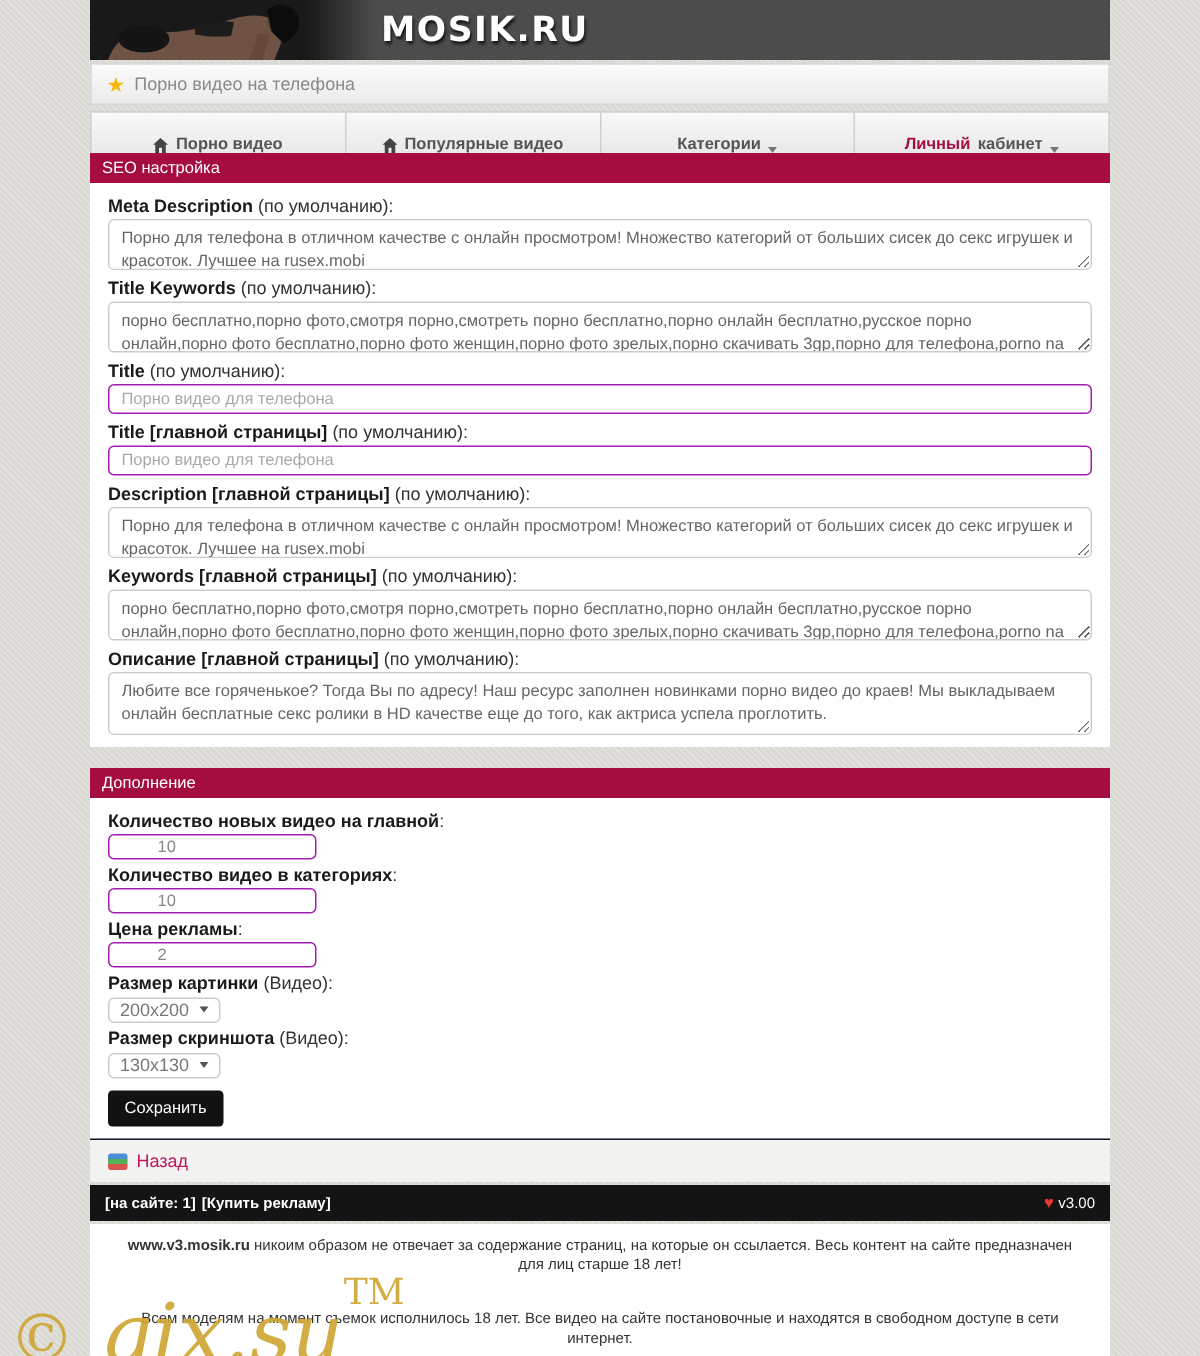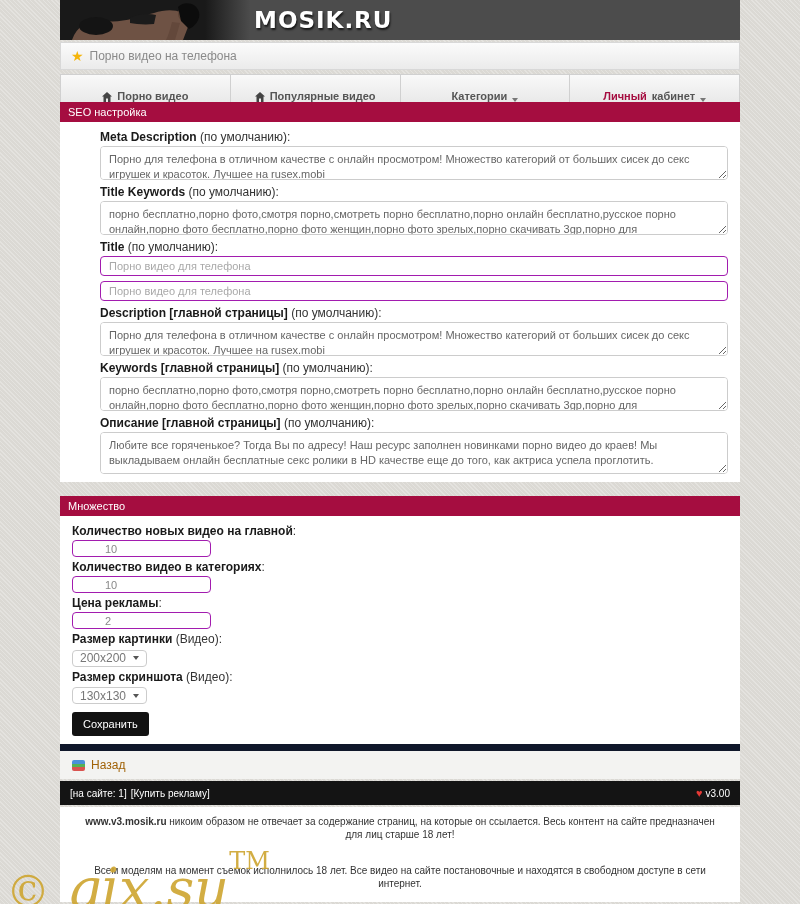--- a/index.html
+++ b/index.html
@@ -33,48 +33,48 @@
               border-right:1px solid #d0d0d0; cursor:pointer; }
   .nav-item:last-child { border-right:none; }
   .accent { color:#a50d40; }
   .caret { width:0; height:0; border-left:3px solid transparent; border-right:3px solid transparent;
            border-top:4px solid #777; display:inline-block; }
 
   
   .section-header { background:#a50d40; color:#fff; font-size:11px; padding:4px 8px; }
   .mt { margin-top:14px; }
   .panel { background:#fff; padding:8px 12px; }
-  .field { margin-bottom:5px;margin-left:28px; }
+  .field { margin-bottom:5px; }
   .label { font-size:12px; color:#1a1a1a; line-height:14px; margin-bottom:2px; }
   .label span { font-weight:normal; color:#333; }
   textarea.ta { width:100%; border:1px solid #ccc; border-radius:4px; padding:5px 8px;
                 font:11px/1.4 "Liberation Sans", sans-serif; color:#666; resize:vertical; display:block; }
   .h34 { height:34px; } .h42 { height:42px; }
   input.text { width:100%; height:20px; border:1px solid #a21caf; border-radius:4px;
                padding:0 8px; font-size:11px; color:#888; display:block; }
   input.text::placeholder { color:#a9a9a9; }
   input.small { width:139px; height:17px;padding-left:32px; }
   .select { display:inline-flex; align-items:center; gap:7px; border:1px solid #ccc; border-radius:4px;
             background:#fff; padding:2px 7px; font-size:12px; color:#777; cursor:pointer; height:17px; }
   .select .caret { border-top-color:#555; }
   .field2 { margin-bottom:3px; }
   .save-btn { background:#121212; color:#fff; border:none; border-radius:3px; padding:6px 11px;
               font-size:11px; margin-top:5px; cursor:pointer; font-family:"Liberation Sans",sans-serif; }
 
   
-  .back-strip { background:#f3f3f1; border-top:7px solid #0f172a; padding:7px 12px;
-                display:flex; align-items:center; gap:6px; color:#a16207; font-size:12px; }
+  .back-strip { background:#f3f3f1; border-top:1px solid #0f172a; padding:7px 12px;
+                display:flex; align-items:center; gap:6px; color:#be185d; font-size:12px; }
   .back-icon { width:13px; height:11px; border-radius:2px; display:inline-block;
                background:linear-gradient(#4a90d9 0 33%, #55b155 33% 66%, #d9534f 66% 100%); }
   .back-link { cursor:pointer; }
 
   
   .statusbar { margin-top:2px; background:#141414; color:#fff; font-size:10px;
                padding:6px 10px; display:flex; justify-content:space-between; align-items:center; }
-  .statusbar .left { display:flex; gap:4px; }
+  .statusbar .left { display:flex; gap:4px;font-weight:bold; }
   .heart { color:#e53935; font-size:11px; margin-right:3px; }
 
   
   .footer { margin-top:2px; background:#fff; padding:8px 20px 12px; font-size:10px;
             color:#333; text-align:center; line-height:13px; }
   .footer .l1 { margin-bottom:23px; }
 
   
   .watermark { position:absolute; left:6px; bottom:-16px; white-space:nowrap;
                font-family:"DejaVu Serif", serif; color:#cfa733; opacity:.92; z-index:5; }
@@ -150,41 +150,42 @@
       <div class="label"><b>Title Keywords</b><span> (по умолчанию):</span></div>
       <textarea class="ta h34" style="">порно бесплатно,порно фото,смотря порно,смотреть порно бесплатно,порно онлайн бесплатно,русское порно онлайн,порно фото бесплатно,порно фото женщин,порно фото зрелых,порно скачивать 3gp,порно для телефона,porno na telefon,видео,зоо порно</textarea>
     </div>
 
     <div class="field">
       <div class="label"><b>Title</b><span> (по умолчанию):</span></div>
       <input class="text" placeholder="Порно видео для телефона" style="">
     </div>
 
     <div class="field">
+      <div class="label"><b>Title [главной страницы]</b><span> (по умолчанию):</span></div>
       <input class="text" placeholder="Порно видео для телефона" style="">
     </div>
 
     <div class="field">
       <div class="label"><b>Description [главной страницы]</b><span> (по умолчанию):</span></div>
       <textarea class="ta h34" style="">Порно для телефона в отличном качестве с онлайн просмотром! Множество категорий от больших сисек до секс игрушек и красоток. Лучшее на rusex.mobi</textarea>
     </div>
 
     <div class="field">
       <div class="label"><b>Keywords [главной страницы]</b><span> (по умолчанию):</span></div>
       <textarea class="ta h34" style="">порно бесплатно,порно фото,смотря порно,смотреть порно бесплатно,порно онлайн бесплатно,русское порно онлайн,порно фото бесплатно,порно фото женщин,порно фото зрелых,порно скачивать 3gp,порно для телефона,porno na telefon,видео, зоо порно</textarea>
     </div>
 
     <div class="field" style="margin-bottom:0">
       <div class="label"><b>Описание [главной страницы]</b><span> (по умолчанию):</span></div>
       <textarea class="ta h42" style="">Любите все горяченькое? Тогда Вы по адресу! Наш ресурс заполнен новинками порно видео до краев! Мы выкладываем онлайн бесплатные секс ролики в HD качестве еще до того, как актриса успела проглотить.</textarea>
     </div>
 
   </div>
 
-  <div class="section-header mt">Множество</div>
+  <div class="section-header mt">Дополнение</div>
   <div class="panel">
 
 
     <div class="field2">
       <div class="label"><b>Количество новых видео на главной</b><span>:</span></div>
       <input class="text small" value="10" style="">
     </div>
 
     <div class="field2">
       <div class="label"><b>Количество видео в категориях</b><span>:</span></div>

